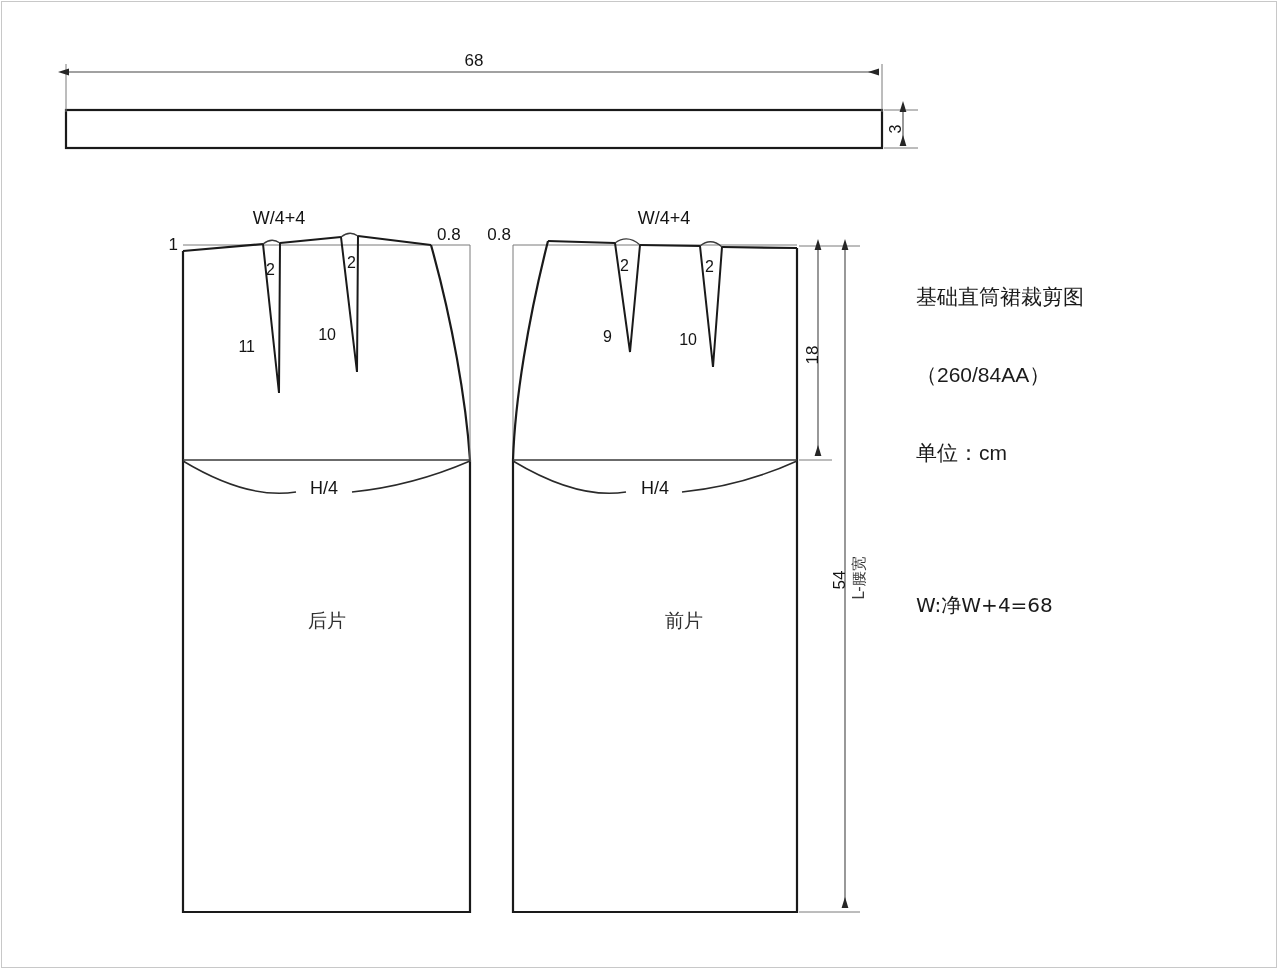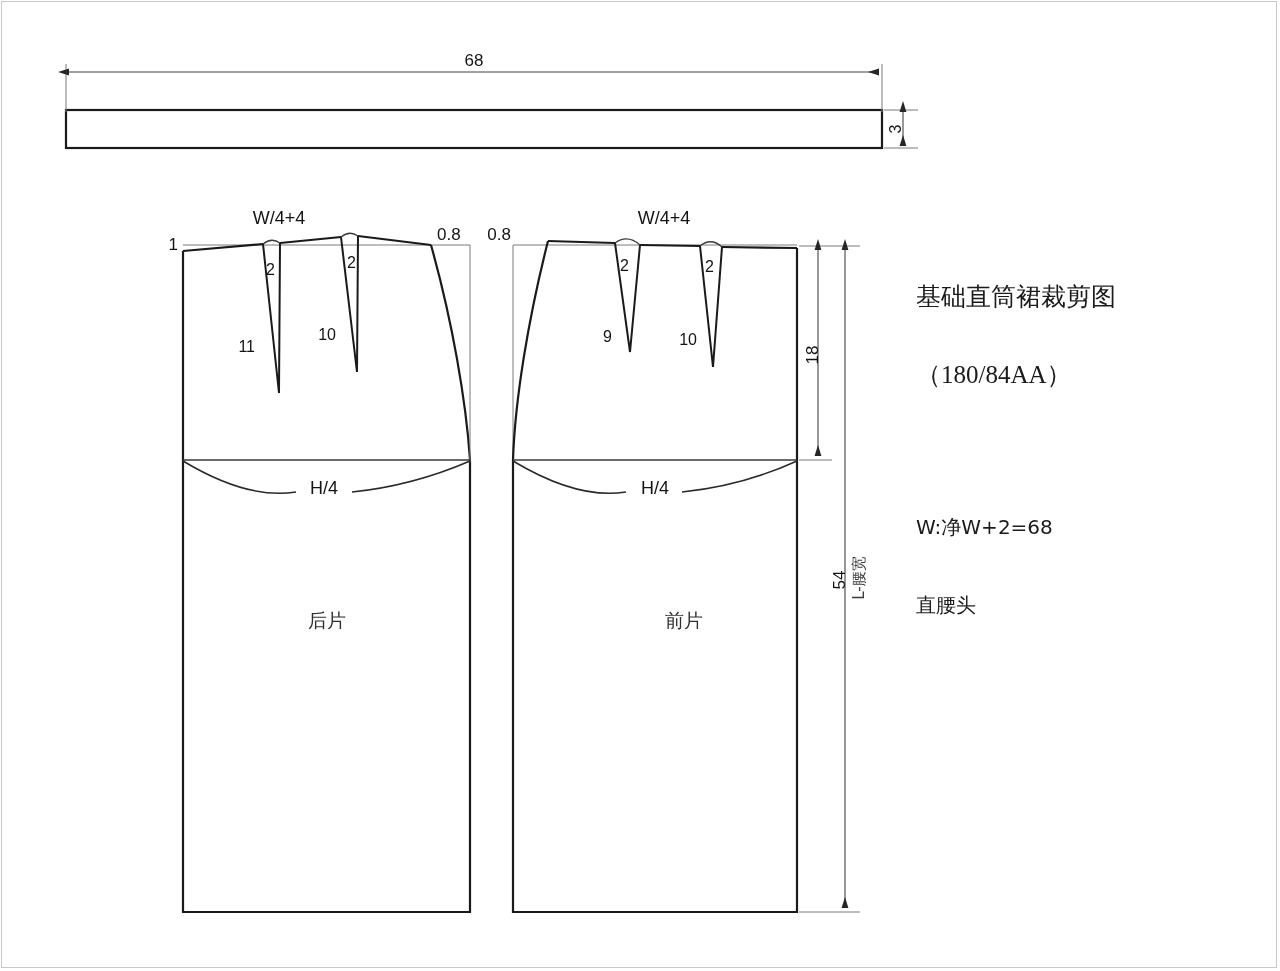--- a/index.html
+++ b/index.html
@@ -59,22 +59,22 @@
   }
   
   #info {
     position: absolute;
     left: 916px;
     top: 232px;
     width: 250px;
     color: #1b1b1b;
   }
   #info .title-lines {
-    font-family: Liberation Serif, serif;
-    font-size: 25px;
+    font-family: Liberation Sans, sans-serif;
+    font-size: 21px;
     line-height: 26px;
     white-space: pre;
   }
   #info .spec-lines {
     margin-top: 22px;
     font-family: "DejaVu Sans", sans-serif;
     font-size: 20px;
     line-height: 26px;
     white-space: pre;
   }
@@ -200,22 +200,22 @@
 
     <g>
       <text class="num" x="474" y="66" text-anchor="middle">68</text>
       <text class="num-sm" x="901" y="129" text-anchor="middle" transform="rotate(-90 901 129)">3</text>
     </g>
   </svg>
 
   <div id="info">
     <div class="title-lines">
       <div>基础直筒裙裁剪图</div>
-      <div>（180/84AA）</div>
+      <div>（260/84AA）</div>
+      <div>单位：cm</div>
     </div>
     <div class="spec-lines">
-      <div>W:净W+2=68</div>
-      <div>直腰头</div>
+      <div>W:净W+4=68</div>
       
       
     </div>
   </div>
 </div>
 
 </body></html>

